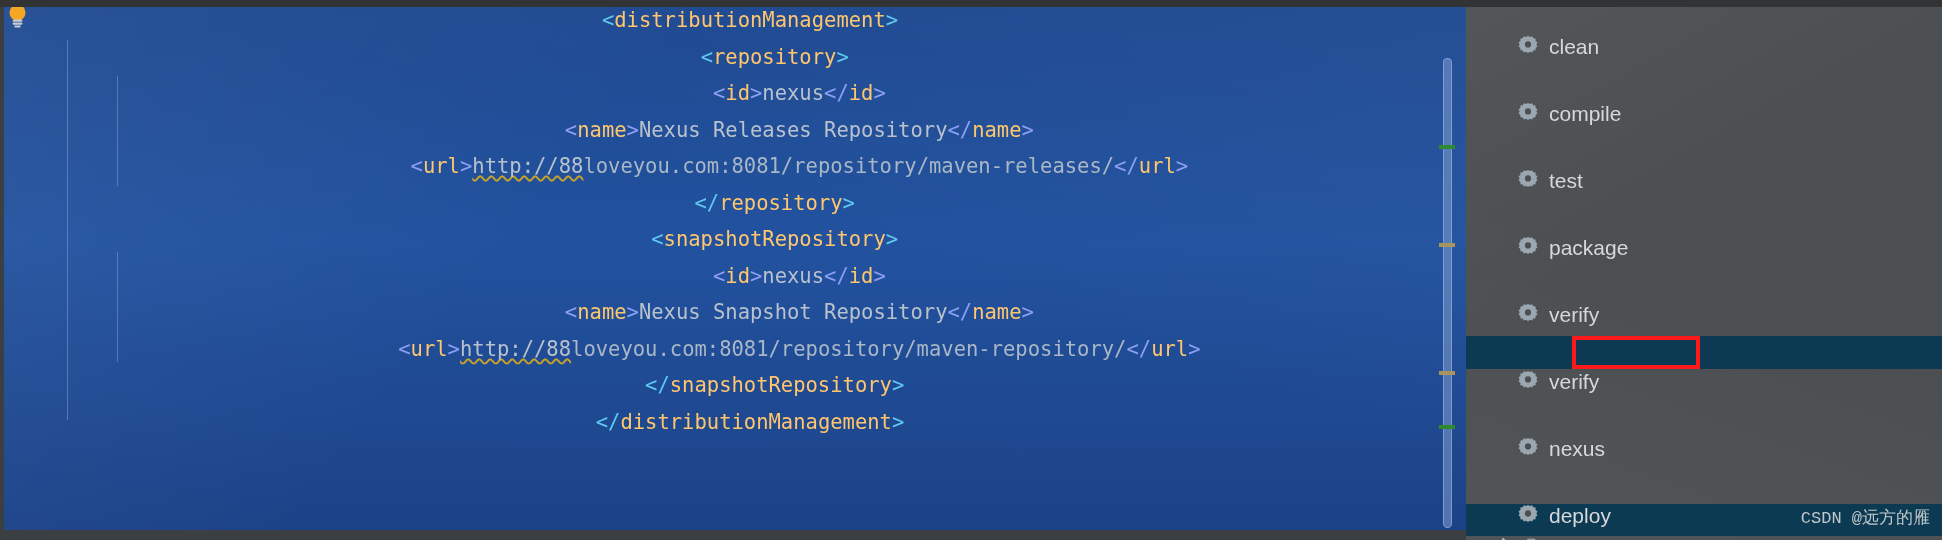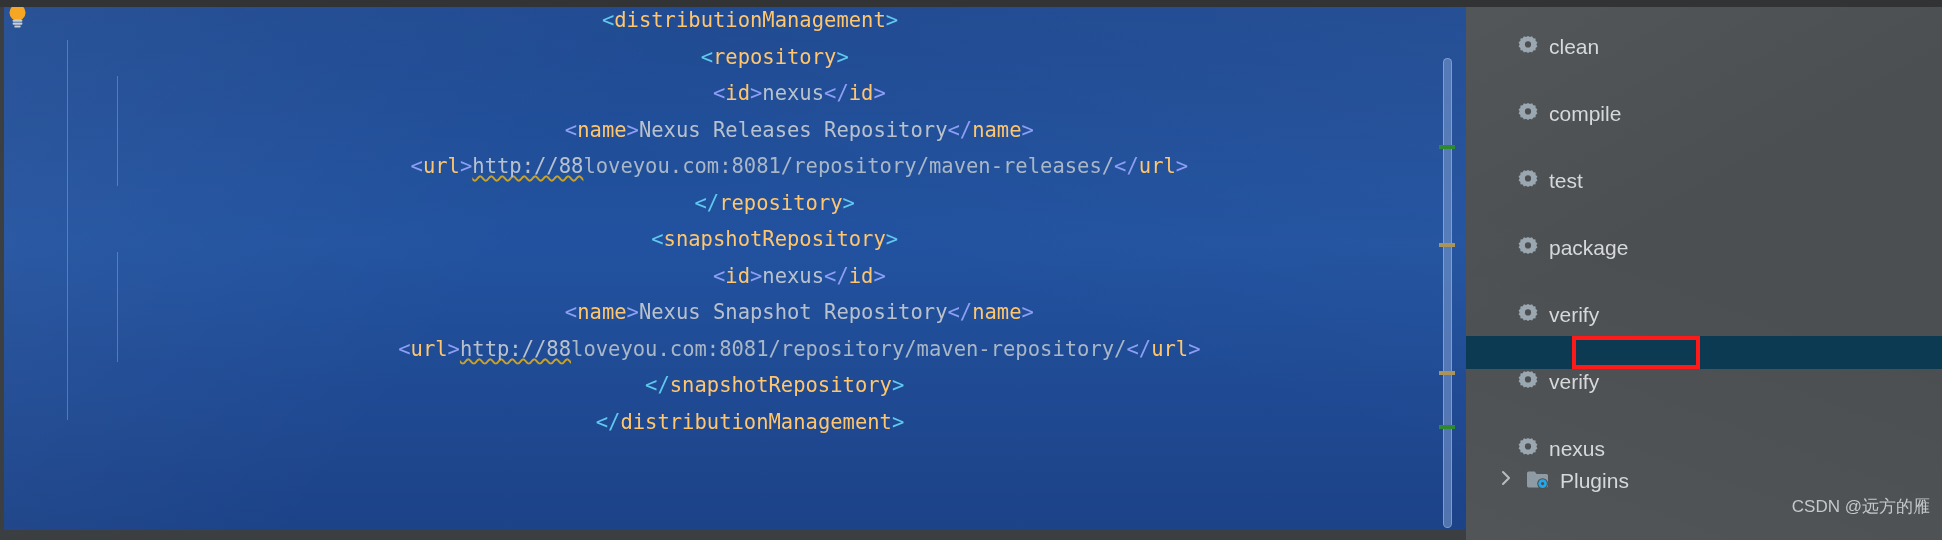--- a/index.html
+++ b/index.html
@@ -109,22 +109,22 @@
   .chev{ width:20px; display:inline-flex; justify-content:center; margin-right:10px; }
 
   
   #redbox{
     position:absolute; left:1572px; top:336px; width:128px; height:33px;
     border:4px solid #ff1a1a; z-index:20; box-sizing:border-box;
   }
 
   
   #wm{
-    position:absolute; right:12px; bottom:22px; z-index:25;
-    color:#cfd2d4; font-size:17px; font-family:Liberation Sans, sans-serif;
+    position:absolute; right:12px; bottom:11px; z-index:25;
+    color:#cfd2d4; font-size:17px; font-family:Liberation Mono, monospace;
     opacity:.92;
   }
 </style>
 </head>
 <body>
 
 <div id="root">
 
   <div id="editor">
 
@@ -215,20 +215,29 @@
           <span>verify</span>
         </div>
         <div class="prow">
           <span class="gear">
             <svg width="20" height="20" viewBox="0 0 20 20">
               <path fill="#9aa7b0" d="M10 0.9 L12 2.0 L14.1 1.3 L15.3 3.3 L17.6 3.5 L17.6 5.9 L19.4 7.3 L18.4 9.4 L19.4 11.5 L17.6 12.9 L17.6 15.3 L15.3 15.5 L14.1 17.5 L12 16.8 L10 17.9 L8 16.8 L5.9 17.5 L4.7 15.5 L2.4 15.3 L2.4 12.9 L0.6 11.5 L1.6 9.4 L0.6 7.3 L2.4 5.9 L2.4 3.5 L4.7 3.3 L5.9 1.3 L8 2.0 Z"></path>
               <circle cx="10" cy="9.4" r="3.1" fill="#4b4f52"></circle>
             </svg>
           </span>
           <span>nexus</span>
+        </div>
+        <div class="prow selected">
+          <span class="gear">
+            <svg width="20" height="20" viewBox="0 0 20 20">
+              <path fill="#9aa7b0" d="M10 0.9 L12 2.0 L14.1 1.3 L15.3 3.3 L17.6 3.5 L17.6 5.9 L19.4 7.3 L18.4 9.4 L19.4 11.5 L17.6 12.9 L17.6 15.3 L15.3 15.5 L14.1 17.5 L12 16.8 L10 17.9 L8 16.8 L5.9 17.5 L4.7 15.5 L2.4 15.3 L2.4 12.9 L0.6 11.5 L1.6 9.4 L0.6 7.3 L2.4 5.9 L2.4 3.5 L4.7 3.3 L5.9 1.3 L8 2.0 Z"></path>
+              <circle cx="10" cy="9.4" r="3.1" fill="#4b4f52"></circle>
+            </svg>
+          </span>
+          <span>deploy</span>
         </div>
       </div>
 
     <div id="plugins-row">
       <span class="chev">
         <svg width="13" height="18" viewBox="0 0 13 18">
           <polyline points="3,3 9,9 3,15" fill="none" stroke="#b6bbc0" stroke-width="2.1" stroke-linecap="round" stroke-linejoin="round"></polyline>
         </svg>
       </span>
       <span style="display:inline-flex;margin-right:11px;">

